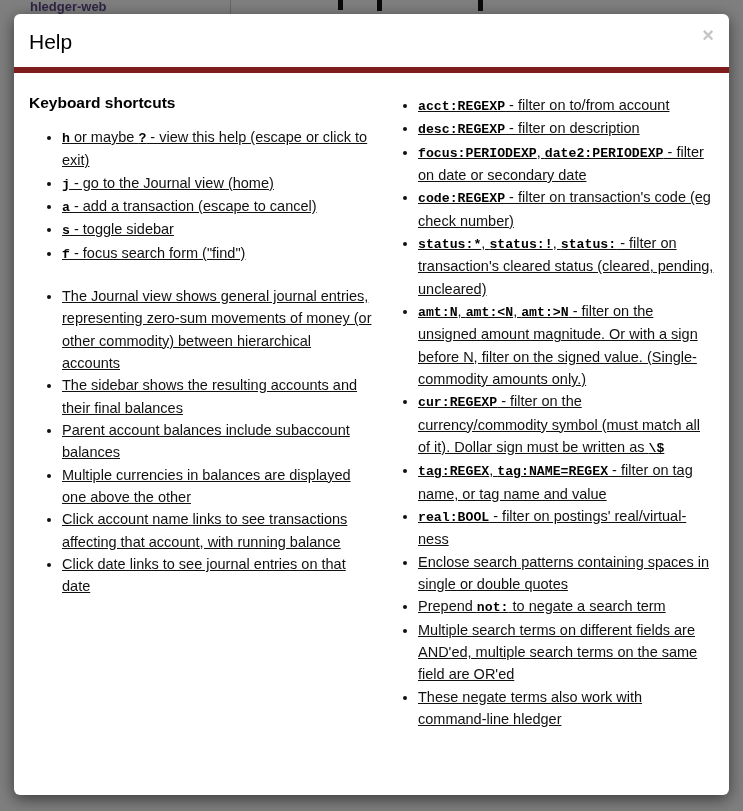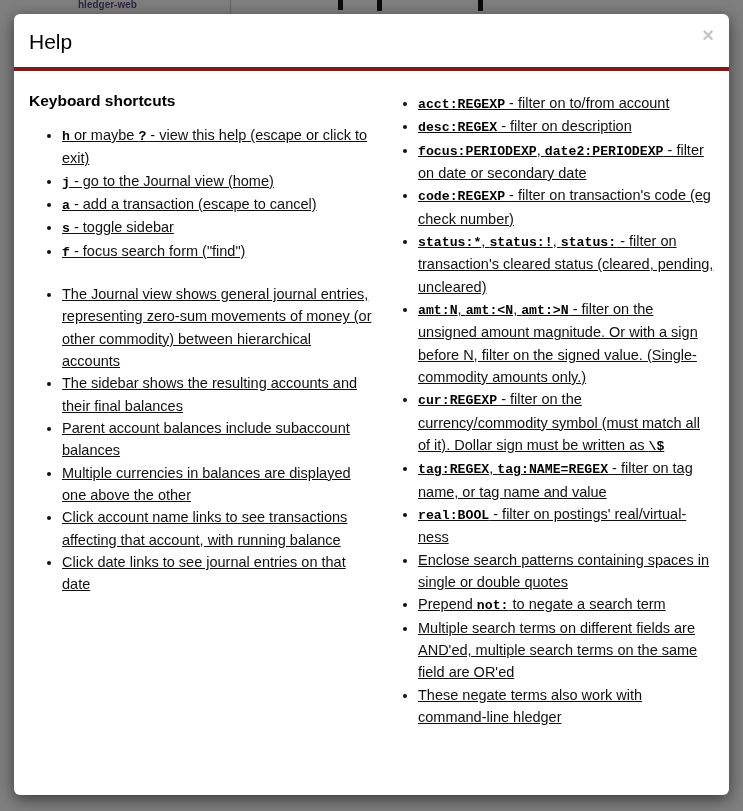--- a/index.html
+++ b/index.html
@@ -14,25 +14,24 @@
   
   .page-bg {
     position: absolute;
     left: 0; top: 0;
     width: 743px; height: 811px;
     background: #fff;
   }
   .brand-link {
     position: absolute;
     left: 30px; top: -1px;
-    font-size: 10px;
+    font-size: 13px;
     font-weight: bold;
     color: #5f4b8b;
     text-decoration: none;
-    margin-left: 48px;
   }
   .sidebar-divider {
     position: absolute;
     left: 230px; top: 0;
     width: 1px; height: 16px;
     background: #cccccc;
   }
   .bg-frag {
     position: absolute;
     top: 0;
@@ -56,21 +55,21 @@
     width: 715px; height: 781px;
     background: #ffffff;
     border-radius: 6px;
     box-shadow: 0 4px 16px rgba(0, 0, 0, 0.55);
     overflow: hidden;
     color: #111111;
   }
   .modal-header {
     position: relative;
     padding: 13px 15px 11px 15px;
-    border-bottom: 4px solid #7f1d1d;
+    border-bottom: 6px solid #7f1d1d;
   }
   .modal-title {
     font-size: 21px;
     font-weight: 400;
     line-height: 29px;
     color: #000;
   }
   .close-button {
     position: absolute;
     right: 13px; top: 9px;
@@ -156,21 +155,21 @@
             <li>Multiple currencies in balances are displayed one above the other</li>
             <li>Click account name links to see transactions affecting that account, with running balance</li>
             <li>Click date links to see journal entries on that date</li>
           </ul>
         </div>
       </div>
     <div class="col-right">
         <div class="section">
           <ul class="help-list">
             <li><code>acct:REGEXP</code> - filter on to/from account</li>
-            <li><code>desc:REGEX</code> - filter on description</li>
+            <li><code>desc:REGEXP</code> - filter on description</li>
             <li><code>focus:PERIODEXP</code>, <code>date2:PERIODEXP</code> - filter on date or secondary date</li>
             <li><code>code:REGEXP</code> - filter on transaction's code (eg check number)</li>
             <li><code>status:*</code>, <code>status:!</code>, <code>status:</code> - filter on transaction's cleared status (cleared, pending, uncleared)</li>
             <li><code>amt:N</code>, <code>amt:&lt;N</code>, <code>amt:&gt;N</code> - filter on the unsigned amount magnitude. Or with a sign before N, filter on the signed value. (Single-commodity amounts only.)</li>
             <li><code>cur:REGEXP</code> - filter on the currency/commodity symbol (must match all of it). Dollar sign must be written as <code>\$</code></li>
             <li><code>tag:REGEX</code>, <code>tag:NAME=REGEX</code> - filter on tag name, or tag name and value</li>
             <li><code>real:BOOL</code> - filter on postings' real/virtual-ness</li>
             <li>Enclose search patterns containing spaces in single or double quotes</li>
             <li>Prepend <code>not:</code> to negate a search term</li>
             <li>Multiple search terms on different fields are AND'ed, multiple search terms on the same field are OR'ed</li>

